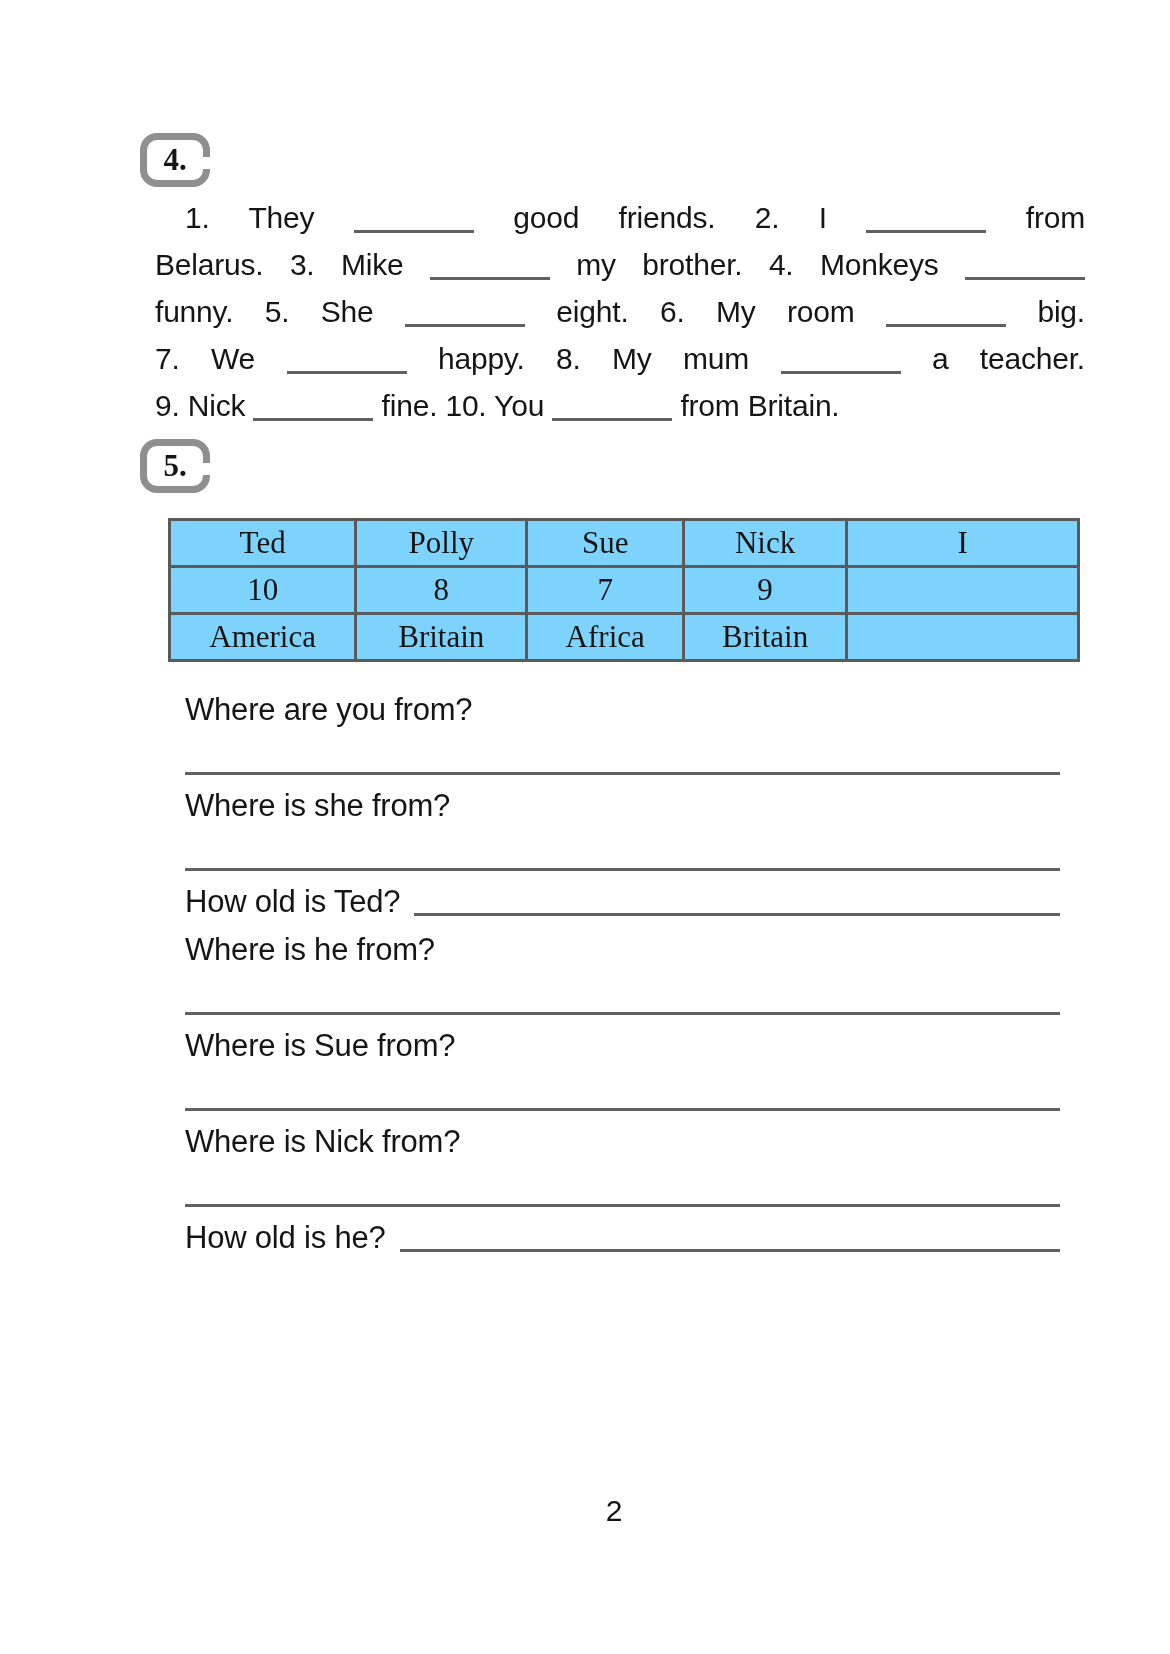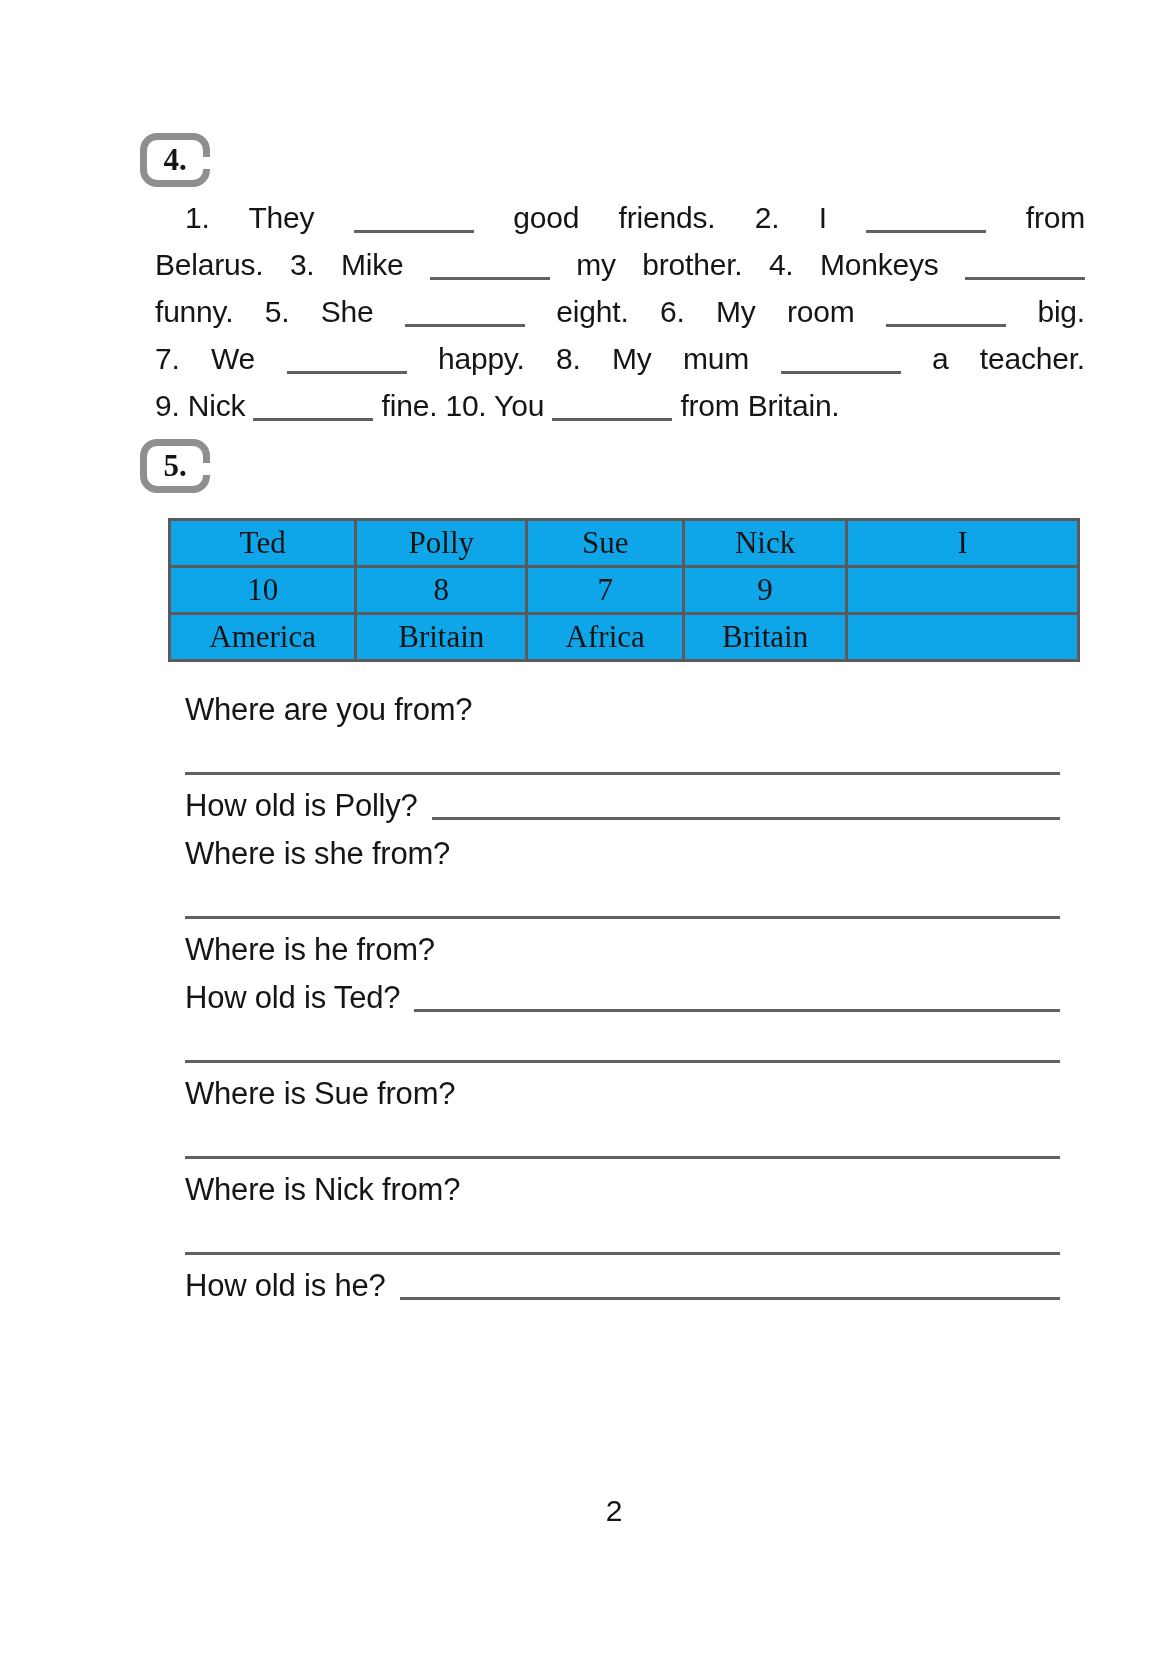--- a/index.html
+++ b/index.html
@@ -63,21 +63,21 @@
     width: 912px;
     table-layout: fixed;
   }
   .info-table td {
     border: 3px solid var(--table-border, #5a5a5a);
     height: 44px;
     padding: 0;
     text-align: center; vertical-align: middle;
     font-family: "Liberation Serif", serif;
     font-size: 31px; color: #141414;
-    background: #0ea5e9;
+    background: #7dd3fc;
   }
   .info-table td:nth-child(1) { width: 20.5%; }
   .info-table td:nth-child(2) { width: 18.8%; }
   .info-table td:nth-child(3) { width: 17.2%; }
   .info-table td:nth-child(4) { width: 17.9%; }
   .info-table td:nth-child(5) { width: 25.6%; }
 
   
   .questions { margin-top: 24px; margin-left: 30px; width: 875px; font-size: 31px; letter-spacing: -0.2px; color: #151515; }
   .q-row { line-height: 48px; display: flex; align-items: flex-end; }
@@ -149,33 +149,29 @@
               <td></td>
             </tr>
           </tbody>
       </table>
       <div class="questions">
           <div class="q-row">
             <span class="q-text">Where are you from?</span>
           </div>
           <div class="answer-line"></div>
           <div class="q-row">
-            <span class="q-text">How old is Polly?</span>
-            <span class="write-line"></span>
-          </div>
-          <div class="q-row">
             <span class="q-text">Where is she from?</span>
           </div>
           <div class="answer-line"></div>
           <div class="q-row">
-            <span class="q-text">Where is he from?</span>
+            <span class="q-text">How old is Ted?</span>
+            <span class="write-line"></span>
           </div>
           <div class="q-row">
-            <span class="q-text">How old is Ted?</span>
-            <span class="write-line"></span>
+            <span class="q-text">Where is he from?</span>
           </div>
           <div class="answer-line"></div>
           <div class="q-row">
             <span class="q-text">Where is Sue from?</span>
           </div>
           <div class="answer-line"></div>
           <div class="q-row">
             <span class="q-text">Where is Nick from?</span>
           </div>
           <div class="answer-line"></div>

